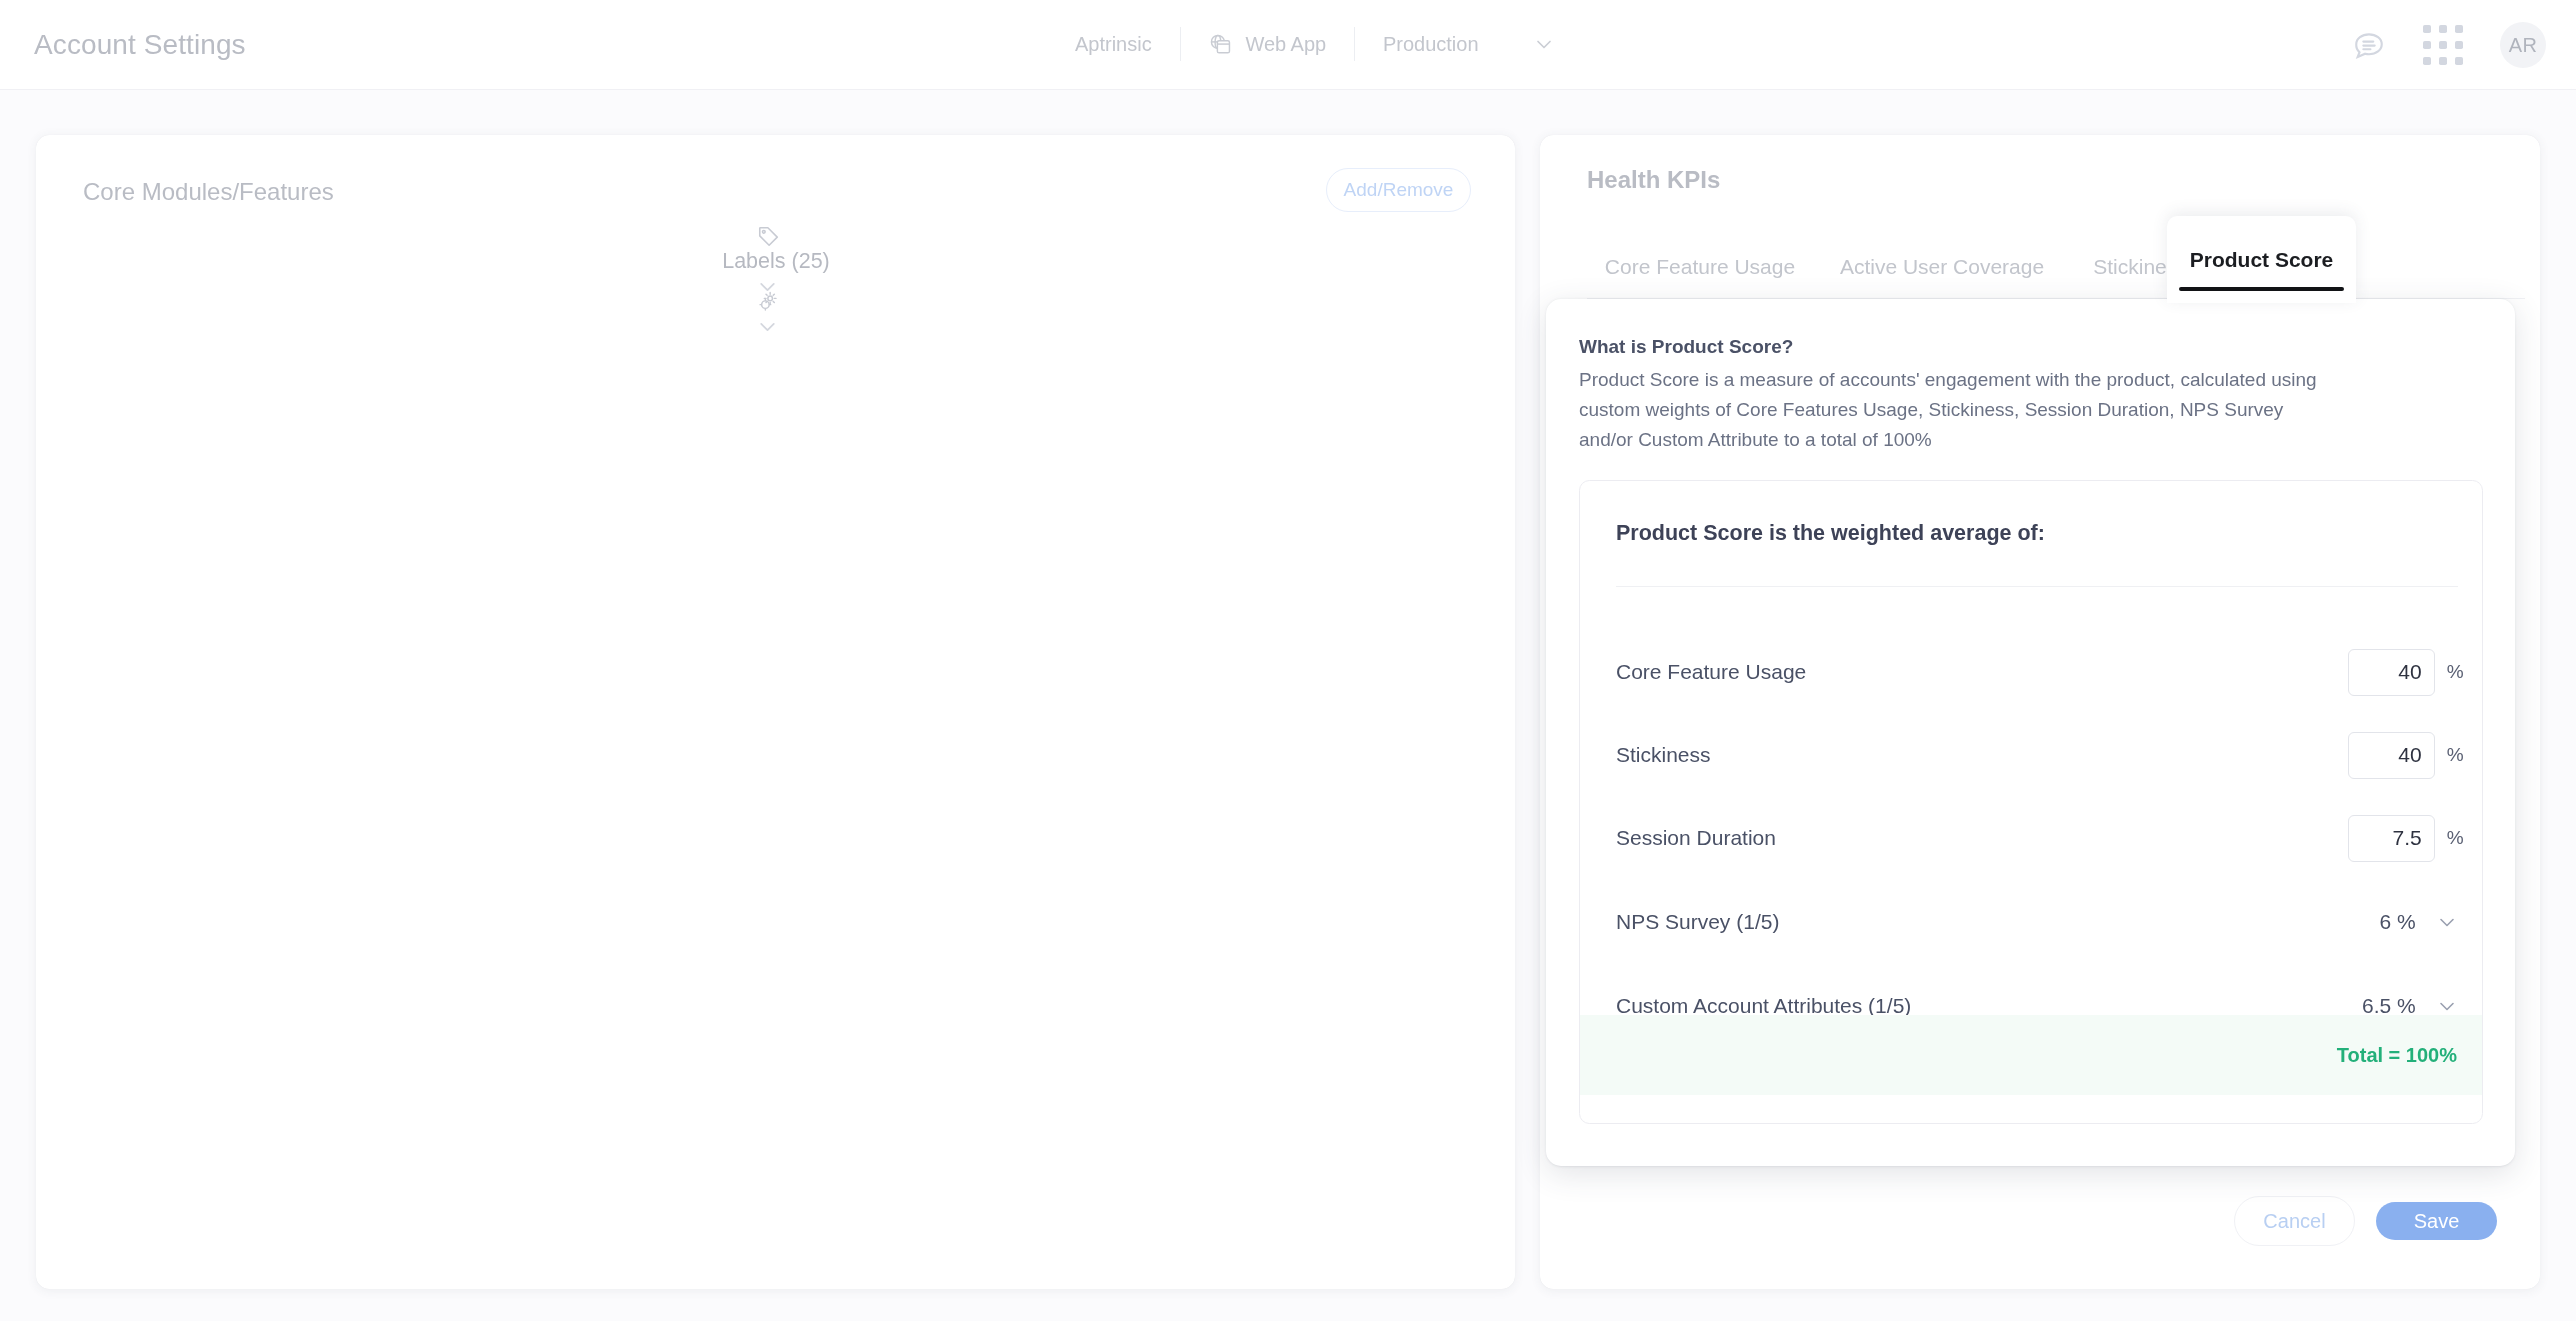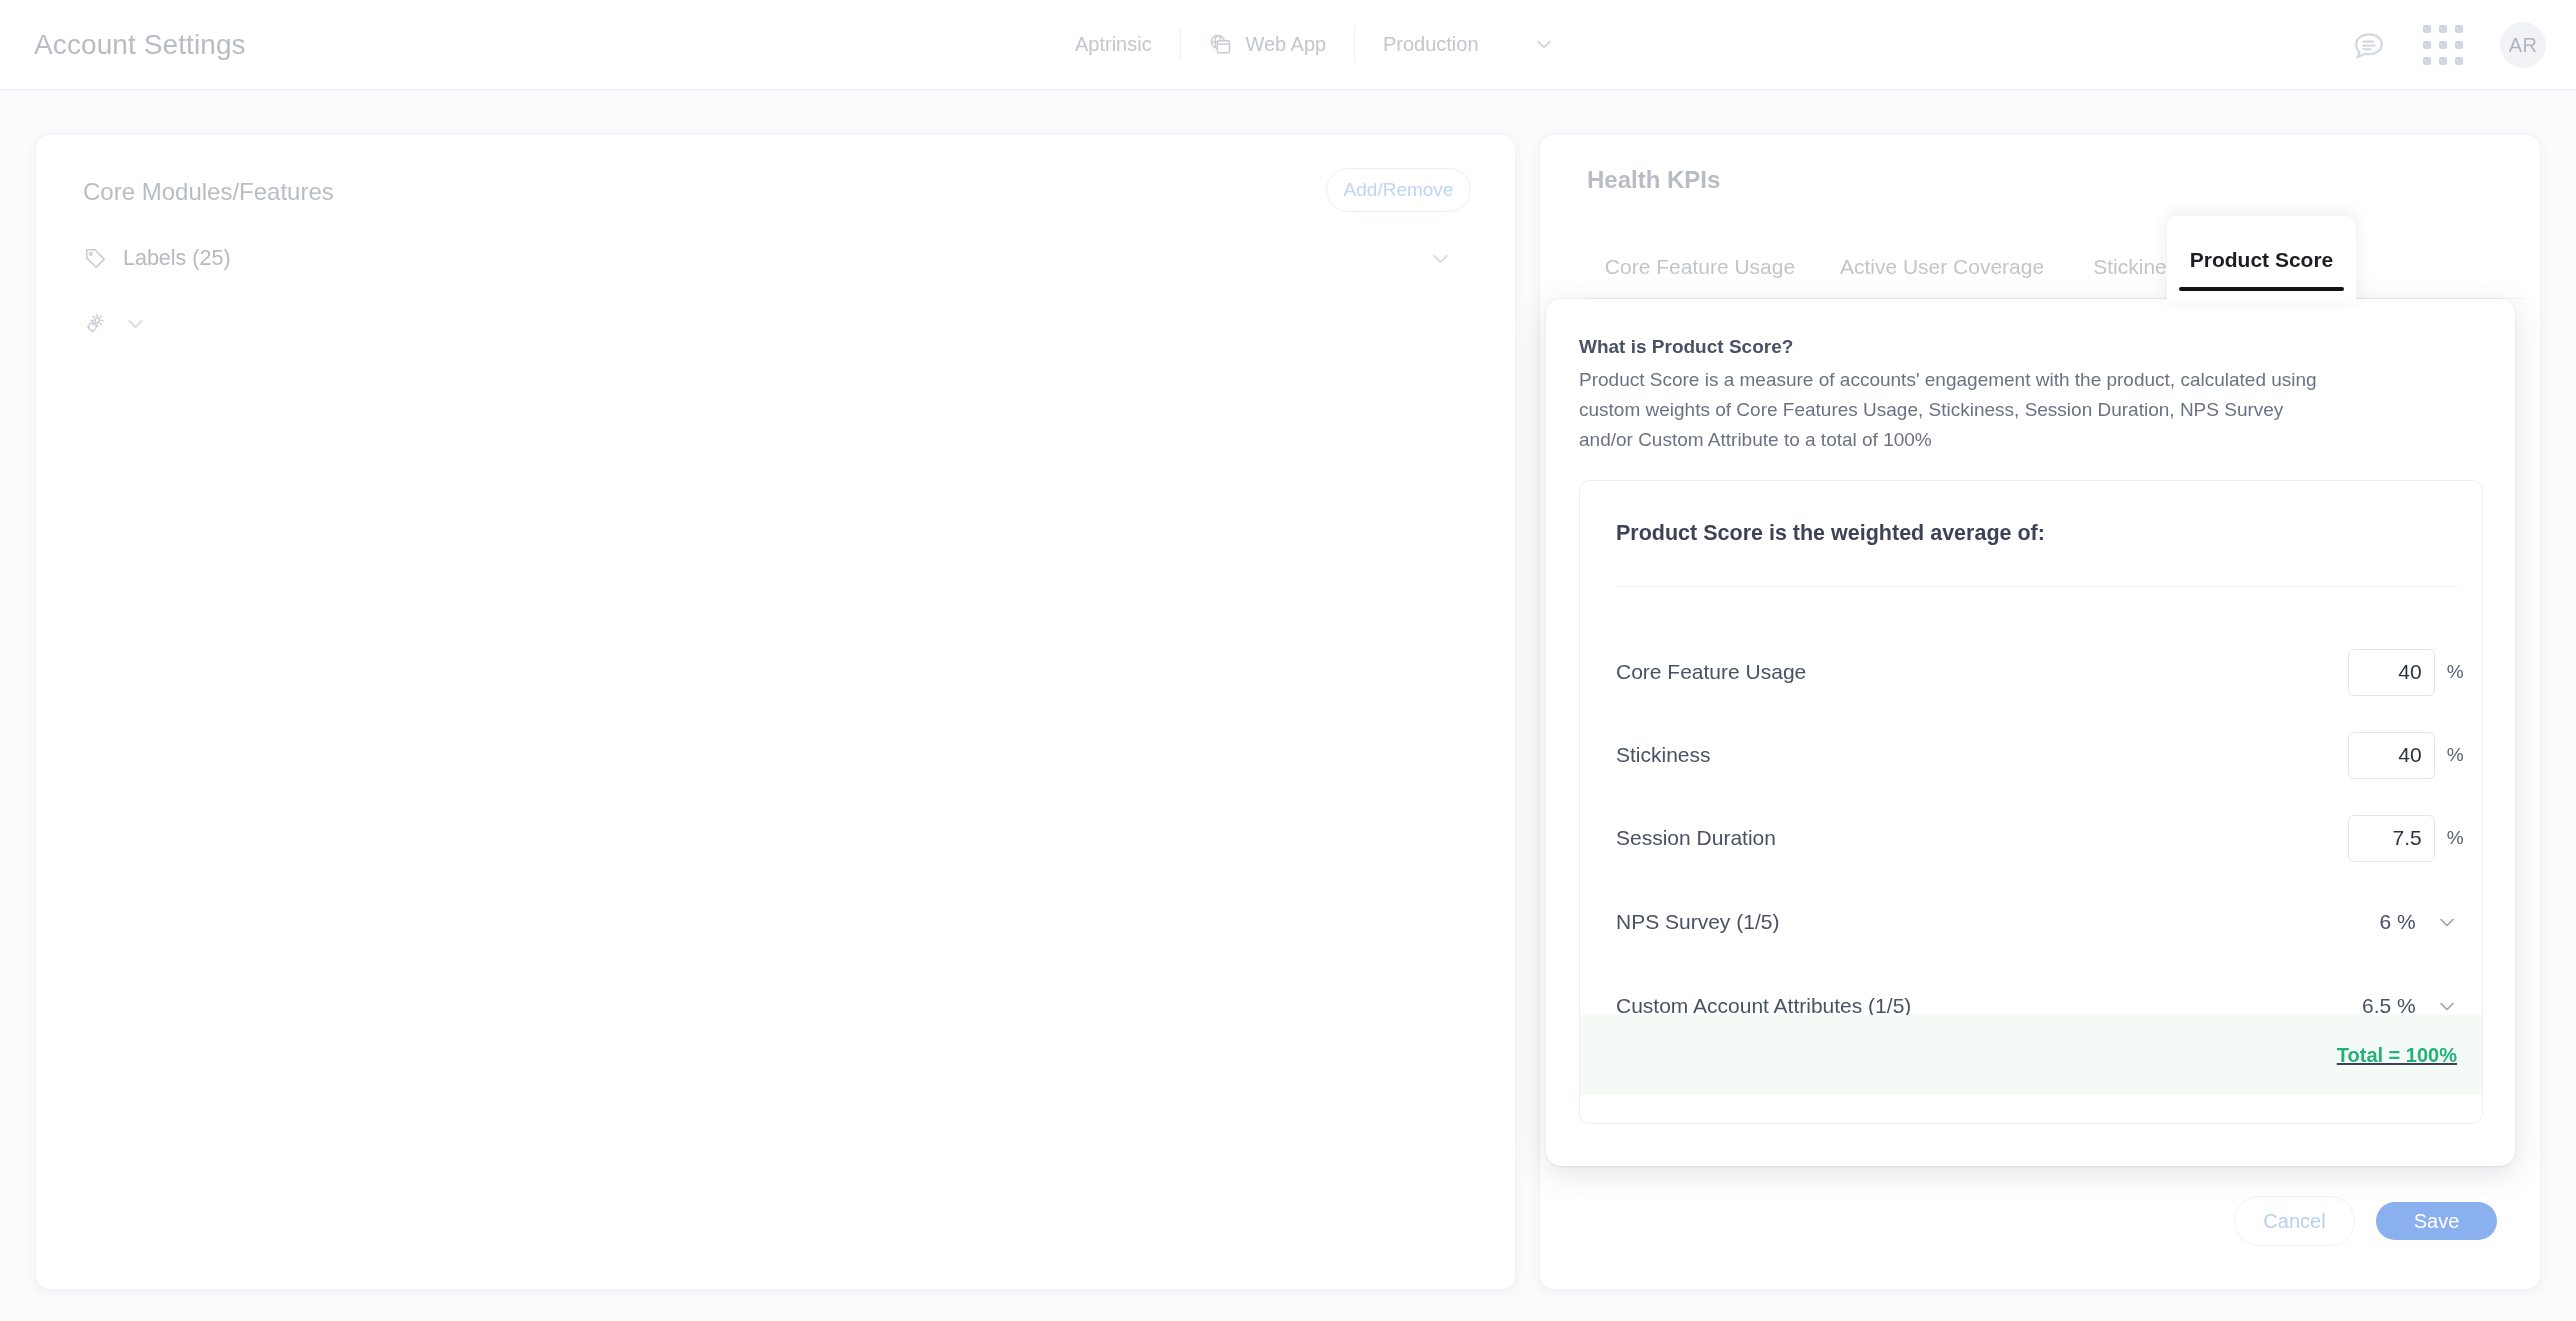--- a/index.html
+++ b/index.html
@@ -152,20 +152,21 @@
   }
 
   .module-row {
     position: absolute;
     left: 47px;
     right: 46px;
     height: 68px;
     display: flex;
     align-items: center;
     cursor: pointer;
+    flex-direction: column;
   }
   .module-row .mr-icon {
     width: 40px;
     display: flex;
     align-items: center;
     flex: 0 0 auto;
   }
   .module-row .mr-label {
     font-size: 21.5px;
     color: #b6b9c1;
@@ -341,21 +342,20 @@
   .total-band {
     position: absolute;
     left: 0; right: 0;
     bottom: 28px;
     height: 80px;
     background: #f4fbf7;
     display: flex;
     align-items: center;
     justify-content: flex-end;
     padding-right: 25px;
-    text-decoration: underline;
   }
   .total-text {
     font-size: 20px;
     font-weight: 700;
     color: #23b07a;
   }
 
   
   .footer-actions {
     position: absolute;

